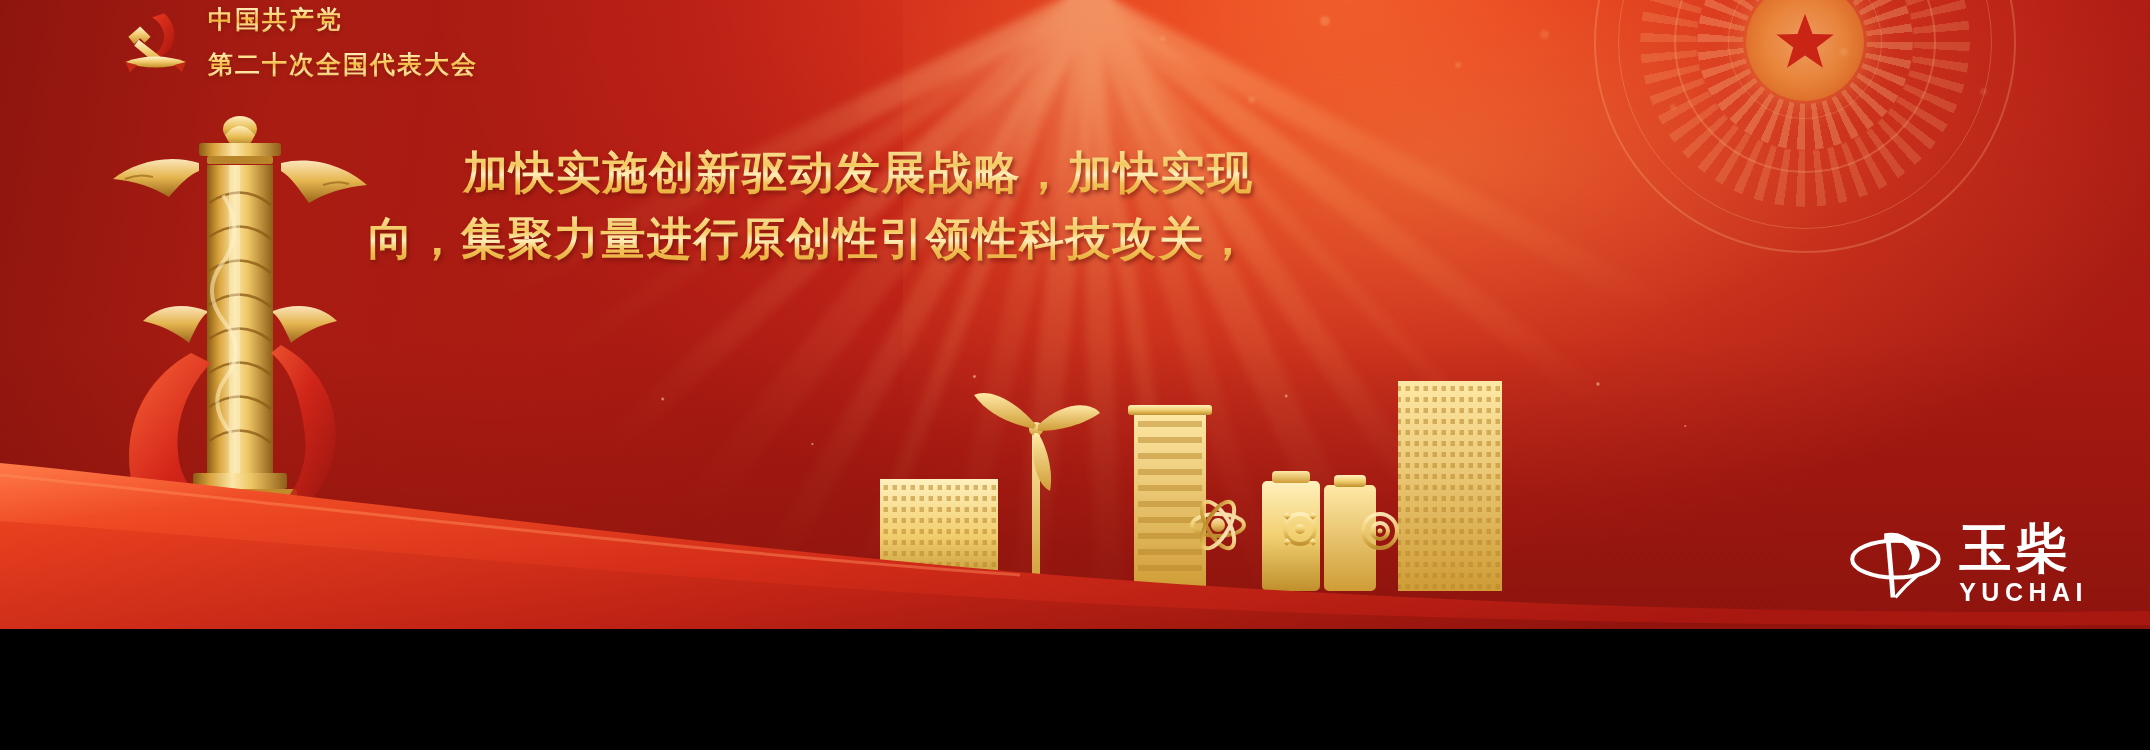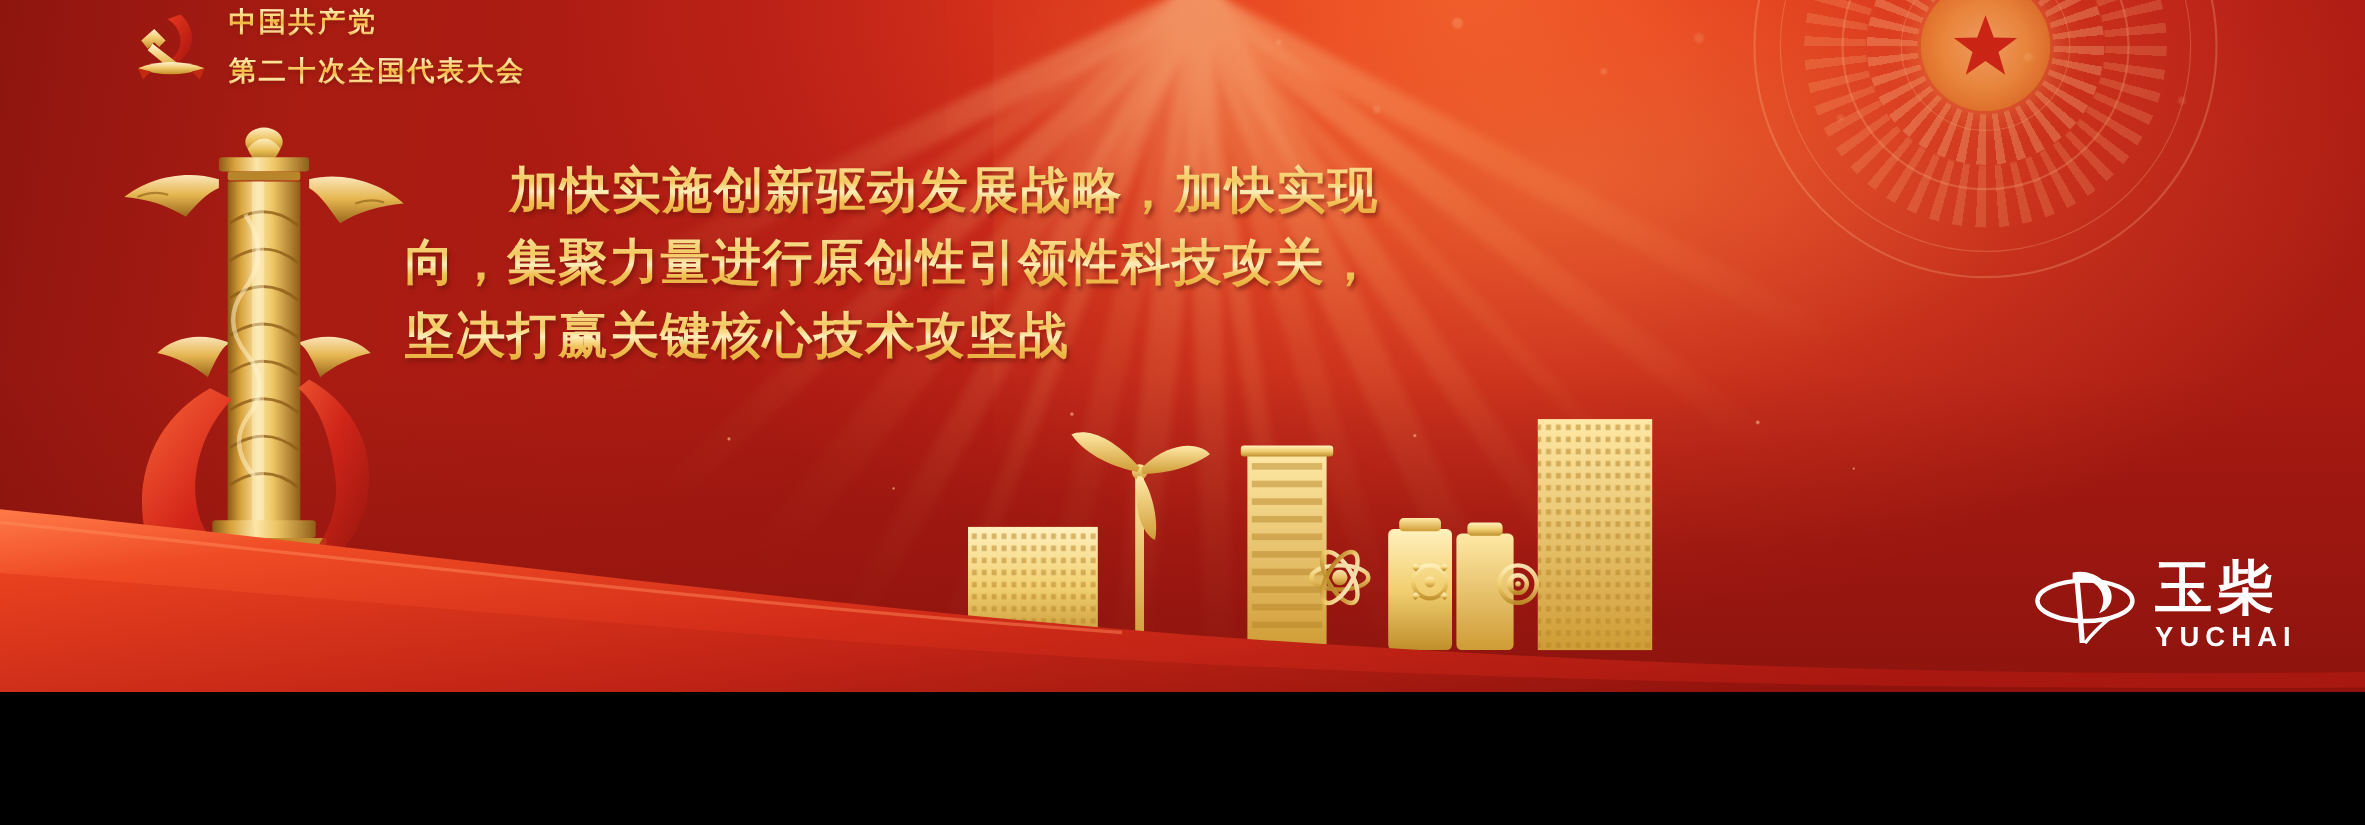--- a/index.html
+++ b/index.html
@@ -141,21 +141,21 @@
       #fbe9b0 0%, #f8dc8e 18%, #f3c960 38%,
       #ffeebb 52%, #f0c257 66%, #e8ae3c 84%, #d99a2c 100%);
     -webkit-background-clip:text;background-clip:text;
     color:transparent;
     filter:drop-shadow(2px 3px 2px rgba(110,18,10,.62));
   }
   .slogan-line.indent{padding-left:95px;text-decoration:underline;}
 
   
   .yuchai{
-    position:absolute;right:62px;bottom:36px;
+    position:absolute;right:62px;bottom:23px;
     display:flex;align-items:center;gap:14px;
   }
   .yc-mark{width:96px;height:78px;flex:0 0 auto;}
   .yc-words{display:flex;flex-direction:column;align-items:flex-start;}
   .yc-cn{
     font-family:"DejaVu Sans","Liberation Sans",sans-serif;
     font-weight:bold;font-size:52px;line-height:52px;color:#ffffff;letter-spacing:4px;
   }
   .yc-en{
     font-family:"Liberation Sans",sans-serif;
@@ -301,21 +301,20 @@
     </svg>
     <div class="logo-text">
       <div class="logo-line logo-line-1">中国共产党</div>
       <div class="logo-line logo-line-2">第二十次全国代表大会</div>
     </div>
   </div>
 
   <div class="slogan">
     <div class="slogan-line indent">加快实施创新驱动发展战略，加快实现</div>
     <div class="slogan-line">向，集聚力量进行原创性引领性科技攻关，</div>
-    <div class="slogan-line">坚决打赢关键核心技术攻坚战</div>
   </div>
 
   <div class="particles"></div>
 
   <svg class="skyline" viewBox="0 0 2150 300" preserveAspectRatio="none">
     <defs>
       <linearGradient id="bldg" x1="0" y1="0" x2="0" y2="1">
         <stop offset="0%" stop-color="#fff0bd"></stop>
         <stop offset="50%" stop-color="#f2d071"></stop>
         <stop offset="100%" stop-color="#c08f2c"></stop>

